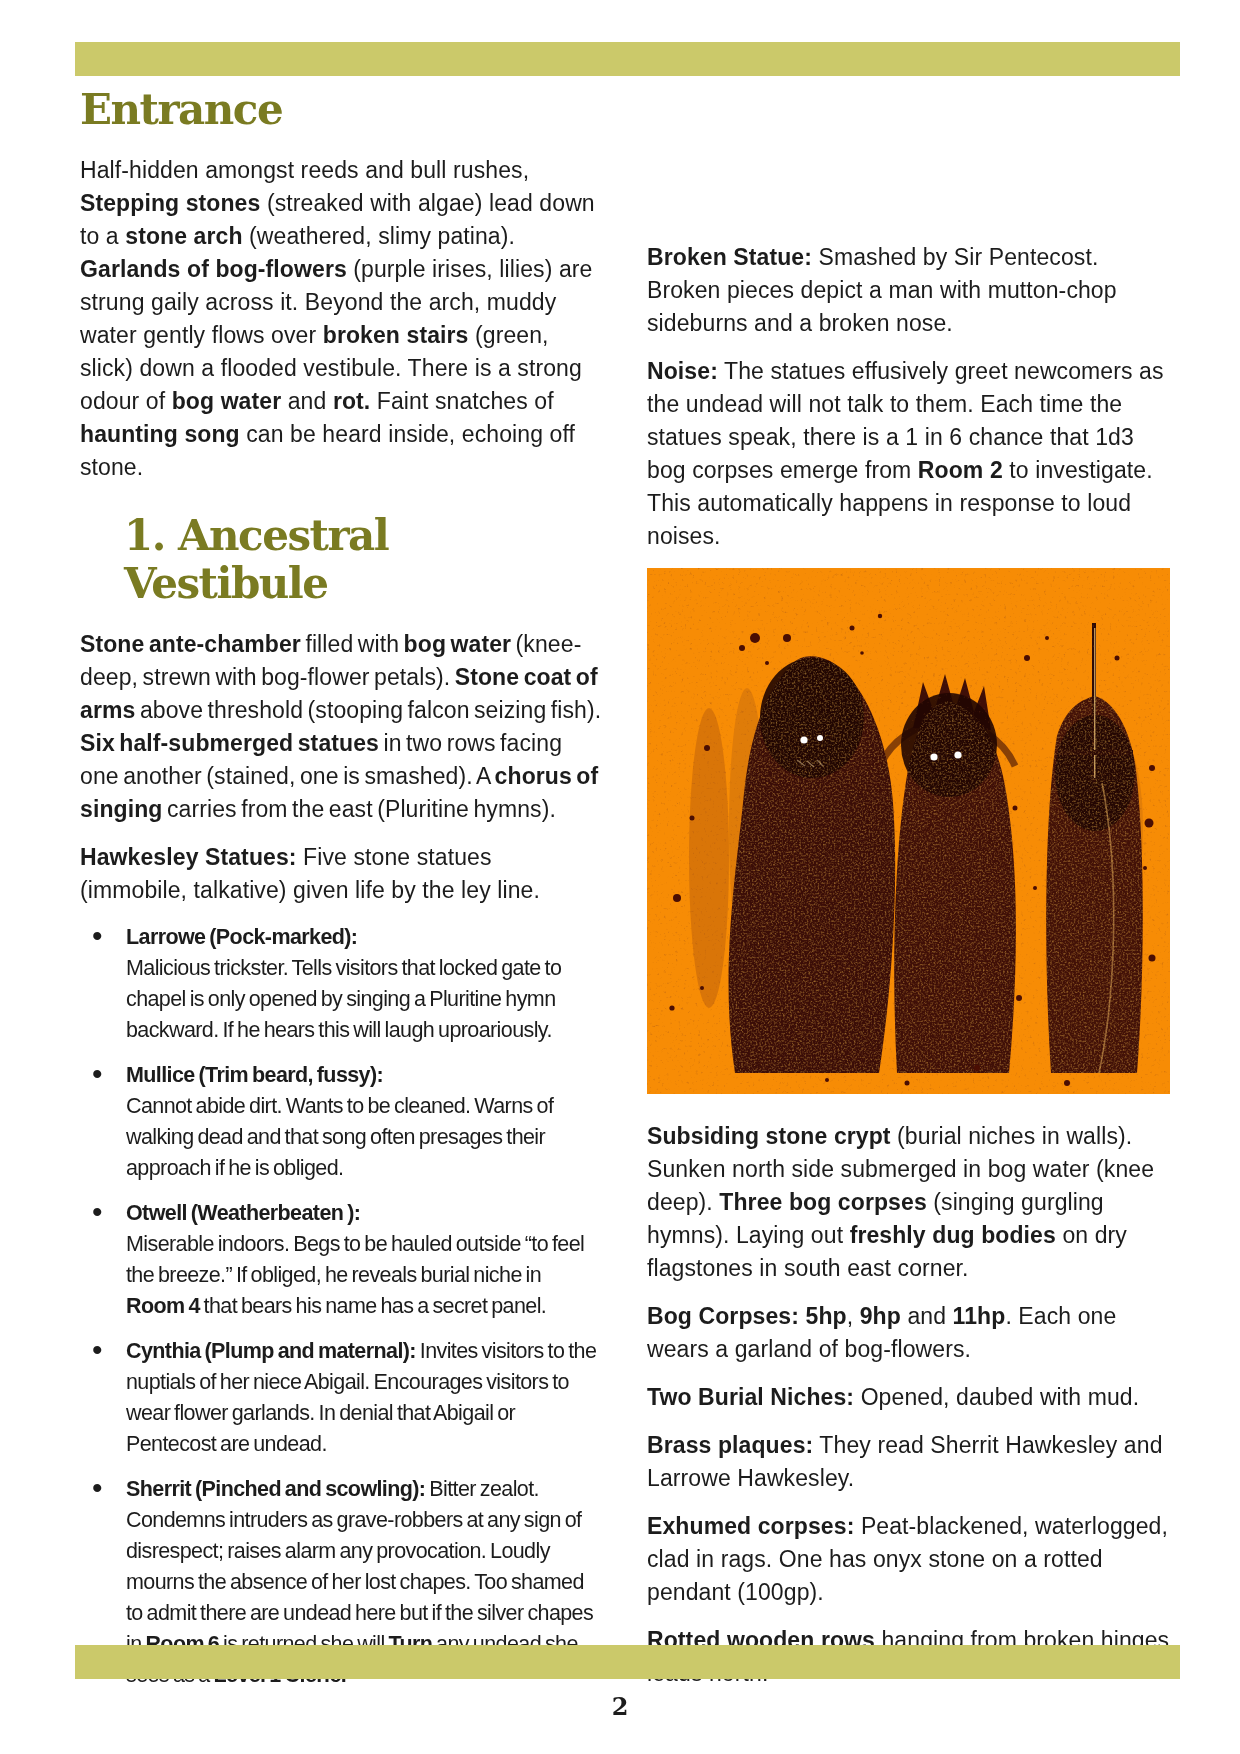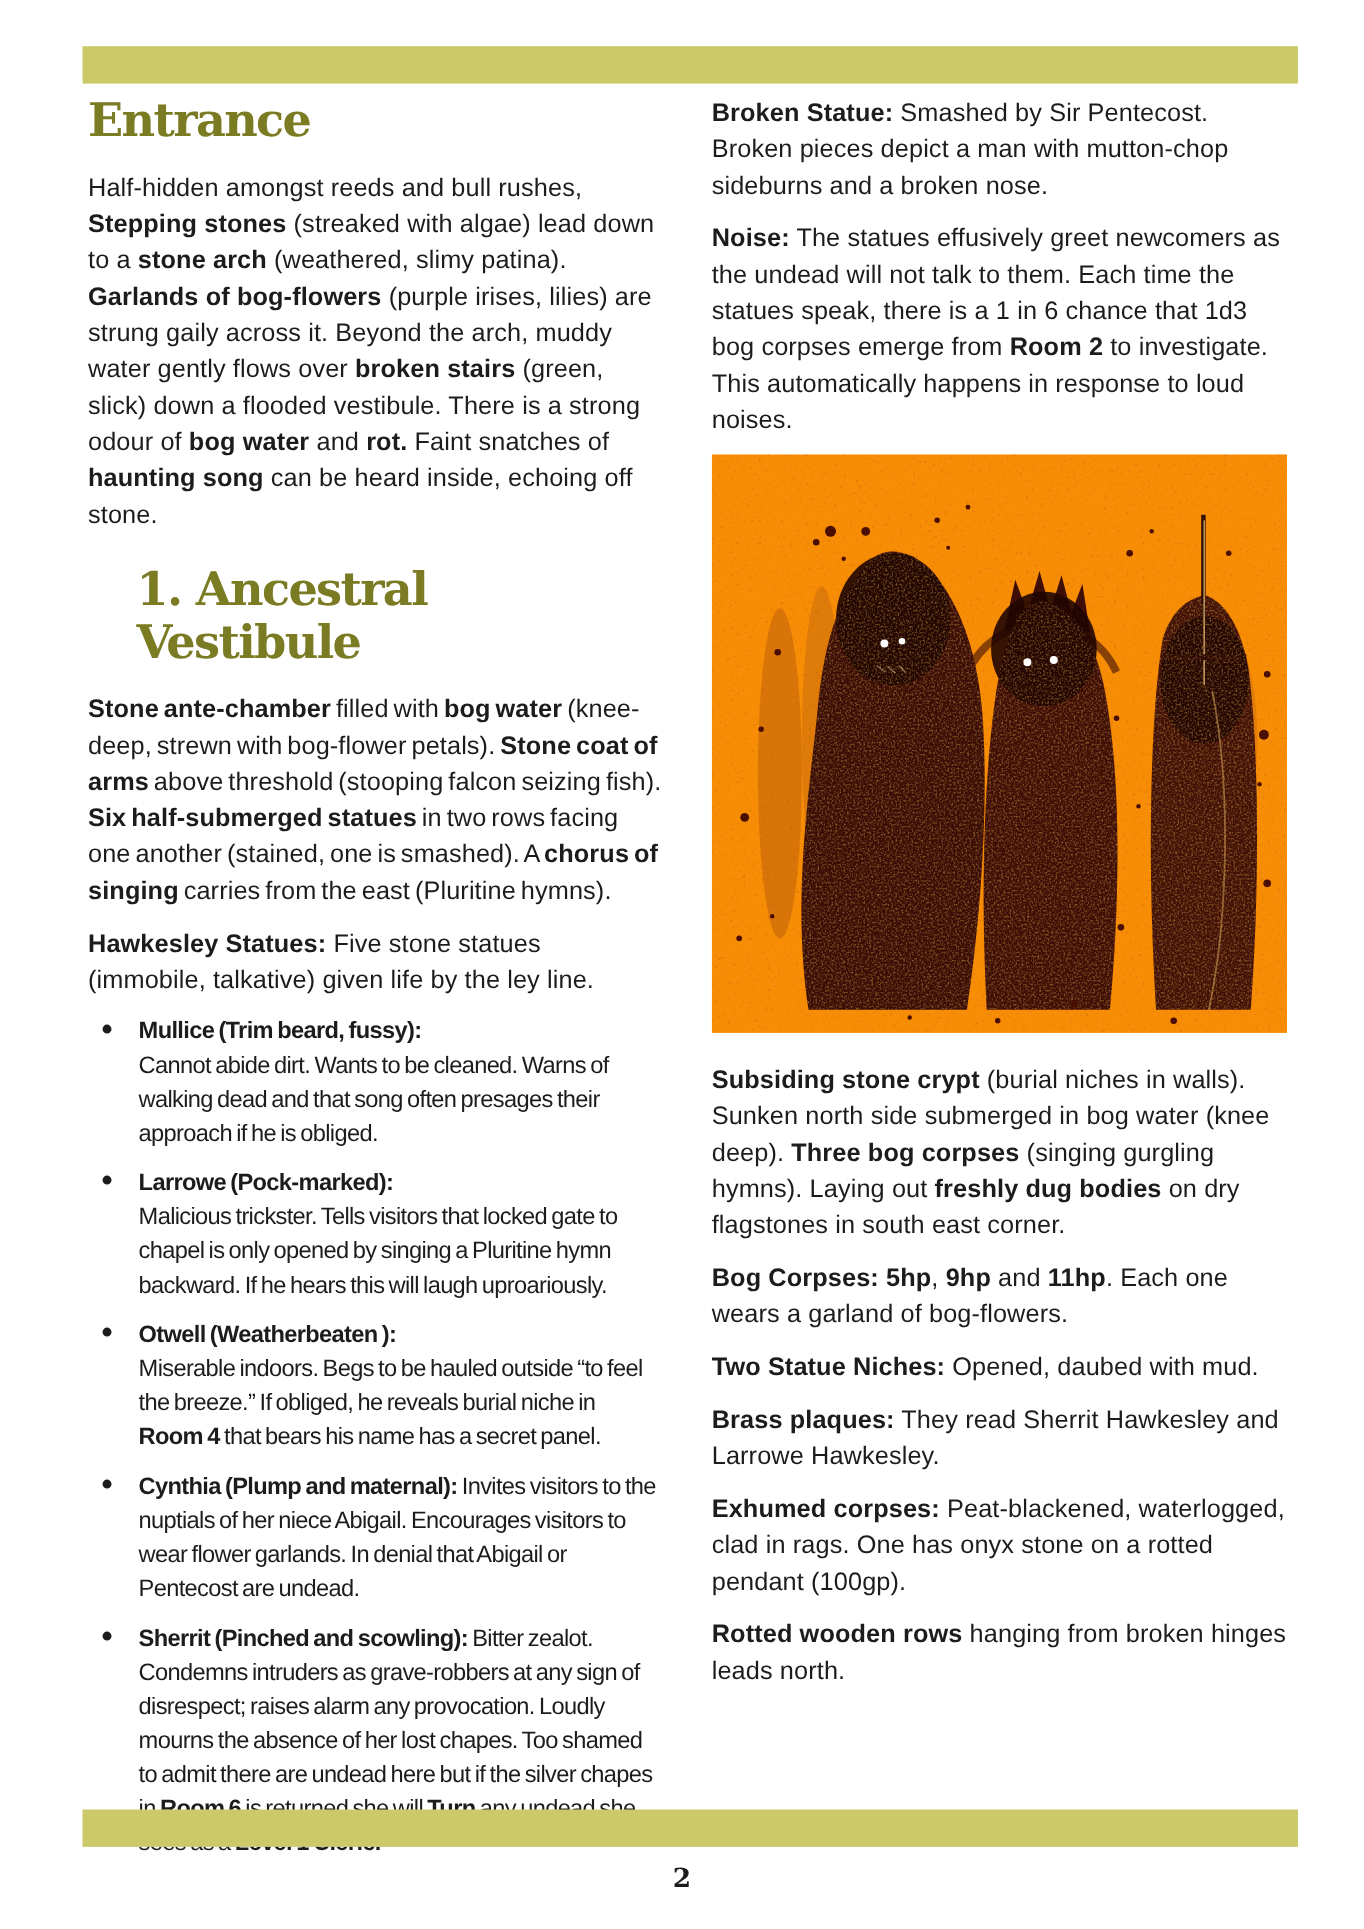--- a/index.html
+++ b/index.html
@@ -9,21 +9,21 @@
     background:#ffffff;
     font-family:"Liberation Sans", sans-serif;
     color:#1c1c1c;
     overflow:hidden;
   }
   .bar{position:absolute;left:75px;width:1105px;height:34px;}
   .bar-top{top:42px;}
   .bar-bottom{top:1645px;}
   .content{
     position:absolute;top:86px;left:80px;width:1090px;
-    display:flex;gap:44px;align-items:flex-start;
+    display:flex;gap:44px;align-items:flex-end;
   }
   .col-left{width:523px;}
   .col-right{width:523px;}
   h1{
     font-family:"DejaVu Serif", serif;
     font-weight:bold;
     font-size:42px;
     line-height:48px;
     letter-spacing:-1.5px;
     margin:0 0 20px 0;
@@ -78,22 +78,22 @@
 
     <div class="col-left">
       <h1 style="color: rgb(122, 123, 34);">Entrance</h1>
       <p class="body"><span>Half-hidden amongst reeds and bull rushes, </span><b>Stepping stones</b><span> (streaked with algae) lead down to a </span><b>stone arch</b><span> (weathered, slimy patina). </span><b>Garlands of bog-flowers</b><span> (purple irises, lilies) are strung gaily across it.  Beyond the arch, muddy water gently flows over </span><b>broken stairs</b><span> (green, slick) down a flooded vestibule.  There is a strong odour of </span><b>bog water</b><span> and </span><b>rot.</b><span> Faint snatches of </span><b>haunting song</b><span> can be heard inside, echoing off stone.</span></p>
 
       <h1 class="mt" style="color: rgb(122, 123, 34);">1. Ancestral Vestibule</h1>
       <p class="body condensed"><b>Stone ante-chamber</b><span> filled with </span><b>bog water</b><span> (knee-deep, strewn with bog-flower petals). </span><b>Stone coat of arms</b><span> above threshold (stooping falcon seizing fish). </span><b>Six half-submerged statues</b><span> in two rows facing one another (stained, one is smashed). A </span><b>chorus of singing</b><span> carries from the east (Pluritine hymns).</span></p>
       <p class="body"><b>Hawkesley Statues:</b><span> Five stone statues (immobile, talkative) given life by the ley line.</span></p>
 
       <ul class="statues">
+        <li><b>Larrowe (Pock-marked):</b><br><span>Malicious trickster. Tells visitors that locked gate to chapel is only opened by singing a Pluritine hymn backward.  If he hears this will laugh uproariously.</span></li>
         <li><b>Mullice (Trim beard, fussy):</b><br><span>Cannot abide dirt. Wants to be cleaned. Warns of walking dead and that song often presages their approach if he is obliged.</span></li>
-        <li><b>Larrowe (Pock-marked):</b><br><span>Malicious trickster. Tells visitors that locked gate to chapel is only opened by singing a Pluritine hymn backward.  If he hears this will laugh uproariously.</span></li>
         <li><b>Otwell (Weatherbeaten ):</b><br><span>Miserable indoors. Begs to be hauled outside “to feel the breeze.” If obliged, he reveals burial niche in </span><b>Room 4</b><span> that bears his name has a secret panel.</span></li>
         <li><b>Cynthia (Plump and maternal):</b><span> Invites visitors to the nuptials of her niece Abigail. Encourages visitors to wear flower garlands. In denial that Abigail or Pentecost are undead.</span></li>
         <li><b>Sherrit (Pinched and scowling):</b><span> Bitter zealot. Condemns intruders as grave-robbers at any sign of disrespect; raises alarm any provocation. Loudly mourns the absence of her lost chapes. Too shamed to admit there are undead here but if the silver chapes in </span><b>Room 6</b><span> is returned she will </span><b>Turn</b><span> any undead she sees as a </span><b>Level 1 Cleric.</b></li>
       </ul>
     </div>
 
     <div class="col-right">
       <p class="body"><b>Broken Statue:</b><span> Smashed by Sir Pentecost. Broken pieces depict a man with mutton-chop sideburns and a broken nose.</span></p>
       <p class="body"><b>Noise:</b><span> The statues effusively greet newcomers as the undead will not talk to them. Each time the statues speak, there is a 1 in 6 chance that 1d3 bog corpses emerge from </span><b>Room 2</b><span> to investigate. This automatically happens in response to loud noises.</span></p>
 
@@ -174,21 +174,21 @@
               <circle cx="372" cy="430" r="3"></circle>
               <circle cx="108" cy="70" r="5"></circle>
             <circle cx="502" cy="255" r="4.5"></circle>
               <circle cx="25" cy="440" r="2.6"></circle>
           </g>
         </svg>
       </figure>
 
       <p class="body"><b>Subsiding stone crypt</b><span> (burial niches in walls). Sunken north side submerged in bog water (knee deep). </span><b>Three bog corpses</b><span> (singing gurgling hymns). Laying out </span><b>freshly dug bodies</b><span> on dry flagstones in south east corner.</span></p>
       <p class="body"><b>Bog Corpses:</b><span> </span><b>5hp</b><span>, </span><b>9hp</b><span> and </span><b>11hp</b><span>. Each one wears a garland of bog-flowers.</span></p>
-      <p class="body"><b>Two Statue Niches:</b><span> Opened, daubed with mud.</span></p>
+      <p class="body"><b>Two Burial Niches:</b><span> Opened, daubed with mud.</span></p>
       <p class="body"><b>Brass plaques:</b><span> They read Sherrit Hawkesley and Larrowe Hawkesley.</span></p>
       <p class="body"><b>Exhumed corpses:</b><span> Peat-blackened, waterlogged, clad in rags. One has onyx stone on a rotted pendant (100gp).</span></p>
       <p class="body"><b>Rotted wooden rows</b><span> hanging from broken hinges leads north.</span></p>
     </div>
 
   </div>
 
   <div class="bar bar-bottom" style="background: rgb(203, 201, 106);"></div>
   <div class="page-number">2</div>
 

